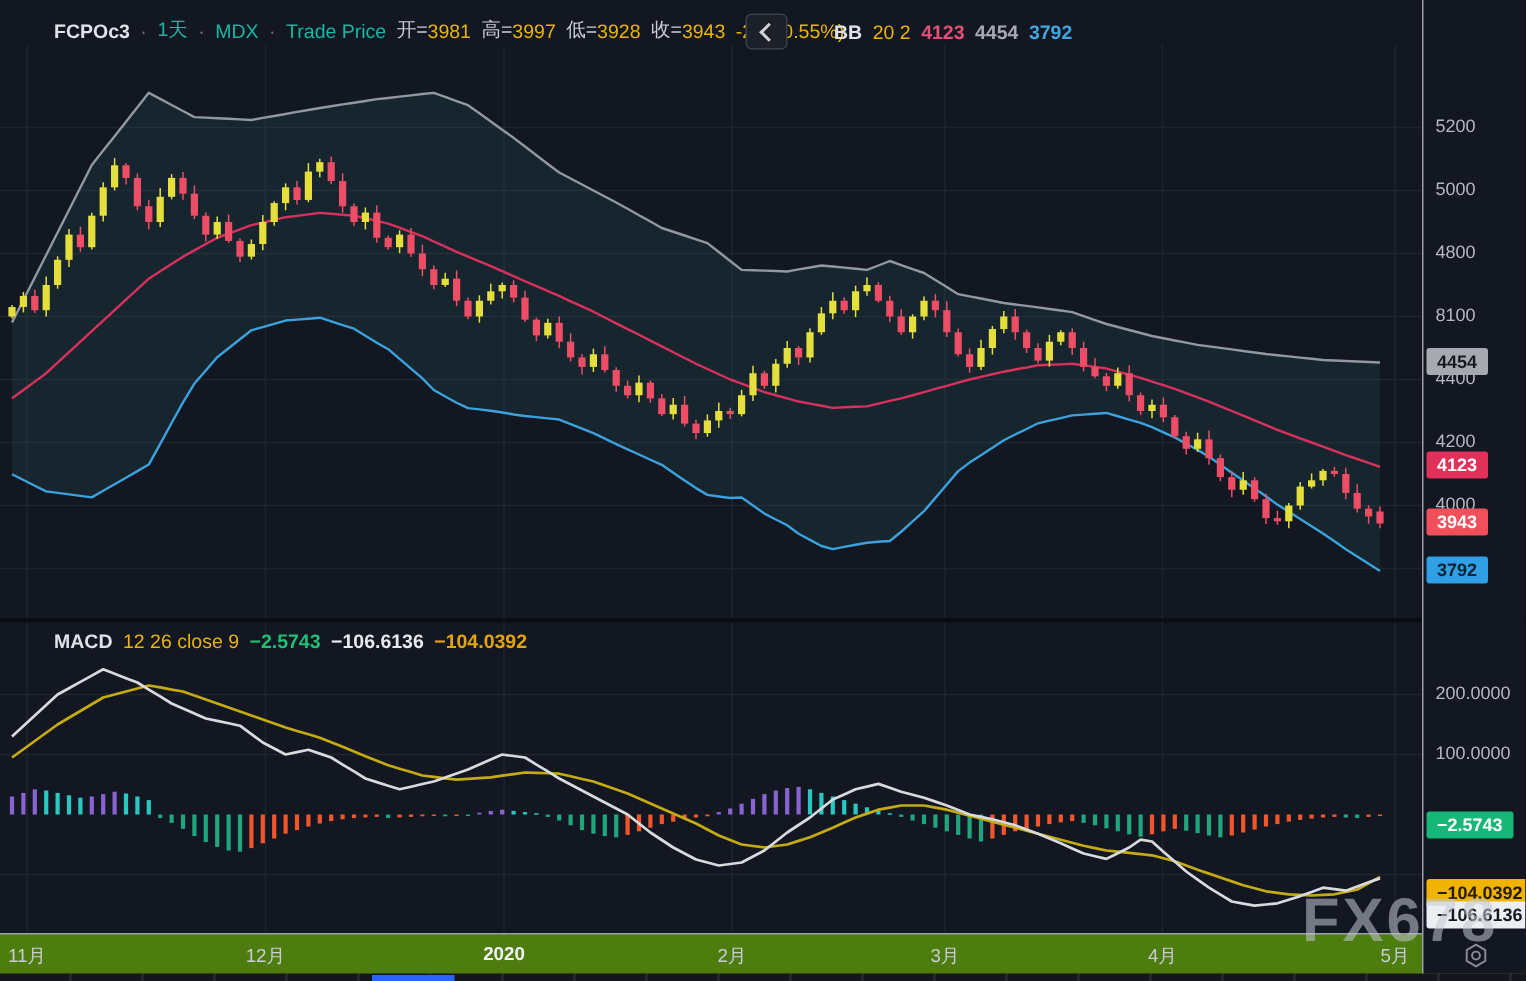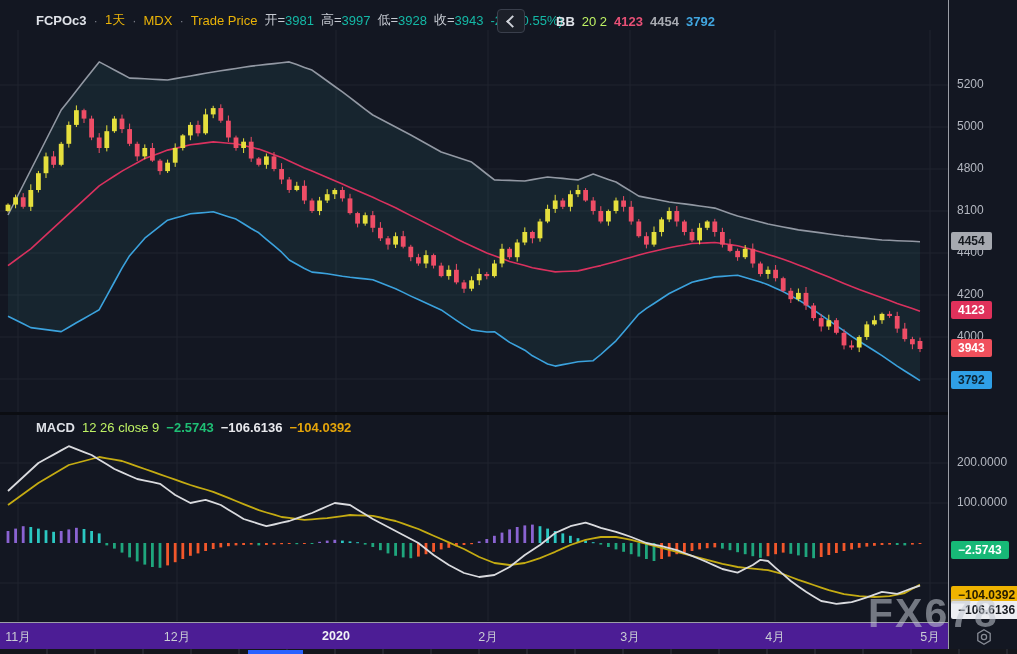--- a/index.html
+++ b/index.html
@@ -5,25 +5,25 @@
   html,body{margin:0;padding:0;background:#0b0d11;}
   .app{position:relative;width:1017px;height:654px;background:#131722;overflow:hidden;
        font-family:"Liberation Sans",sans-serif;-webkit-font-smoothing:antialiased;}
   #chart{position:absolute;left:0;top:0;}
   
   .legend{position:absolute;display:flex;align-items:center;gap:7px;font-size:13px;z-index:20;white-space:nowrap;}
   .sym-row{left:12px;top:11px;}
   .bb-row{left:497px;top:9px;}
   .macd-row{left:12px;top:420px;}
   .t-main{color:#dfe2e8;font-weight:600;padding-left:24px;}
-  .t-plain{color:#eab308;}
+  .t-plain{color:#14b8a6;}
   .t-dim{color:#787b86;}
-  .t-param{color:#bef264;}
+  .t-param{color:#eab308;}
   .t-lab{color:#c6cad2;}
-  .t-red{color:#14b8a6;}
+  .t-red{color:#eab308;}
   .v-basis{color:#e75076;font-weight:600;}
   .v-upper{color:#a7aab1;font-weight:600;}
   .v-lower{color:#41a6e0;font-weight:600;}
   .v-hist{color:#1fbf75;font-weight:600;}
   .v-macd{color:#e8e9ed;font-weight:600;}
   .v-sig{color:#e5a50a;font-weight:600;}
   .back-btn{width:26px;height:22px;border:1px solid #3a3f4c;border-radius:4px;background:#1c2029;
             display:flex;align-items:center;justify-content:center;cursor:pointer;}
   .chev-left{width:7px;height:7px;border-left:2px solid #cfd2d9;border-bottom:2px solid #cfd2d9;
              transform:rotate(45deg);margin-left:3px;}
@@ -34,21 +34,21 @@
   .badge{position:absolute;left:2px;padding:2px 7px;border-radius:2px;font-size:12px;font-weight:700;z-index:12;}
   .cur-box{position:absolute;left:3px;top:5px;width:60px;height:45px;border:1px solid #2a3b5e;
            border-radius:5px;background:#151c2d;z-index:13;}
   .cur-row{height:22px;display:flex;align-items:center;justify-content:space-between;padding:0 7px;cursor:pointer;}
   .cur-txt{font-size:13px;color:#e8eaef;font-weight:600;}
   .unit-txt{font-size:12px;color:#cfd3da;}
   .chev-down{width:6px;height:6px;border-right:1.5px solid #9aa0ab;border-bottom:1.5px solid #9aa0ab;
              transform:rotate(45deg);margin-top:-3px;}
   .gear{position:absolute;left:26px;top:628px;z-index:13;cursor:pointer;}
   
-  .time-axis{position:absolute;left:0;top:622px;width:1017px;height:27px;background:#4c1d95;
+  .time-axis{position:absolute;left:0;top:622px;width:1017px;height:27px;background:#4d7c0f;
              border-top:1px solid #9b9ea6;z-index:9;}
   .t-label{position:absolute;top:6px;transform:translateX(-50%);font-size:12.5px;color:#c9ccd4;}
   .t-label.emph{color:#f1f2f5;font-weight:700;}
   
   .bottom-strip{position:absolute;left:0;top:649px;width:1017px;height:5px;z-index:9;
       background:repeating-linear-gradient(90deg,#14161c 0px,#14161c 46px,#23262e 46px,#23262e 48px);}
   .strip-seg{position:absolute;left:248px;top:1px;width:55px;height:4px;background:#2962ff;}
   
   .pane-div{position:absolute;left:0;top:412px;width:1017px;height:3px;background:#0b0d12;z-index:8;}
   

